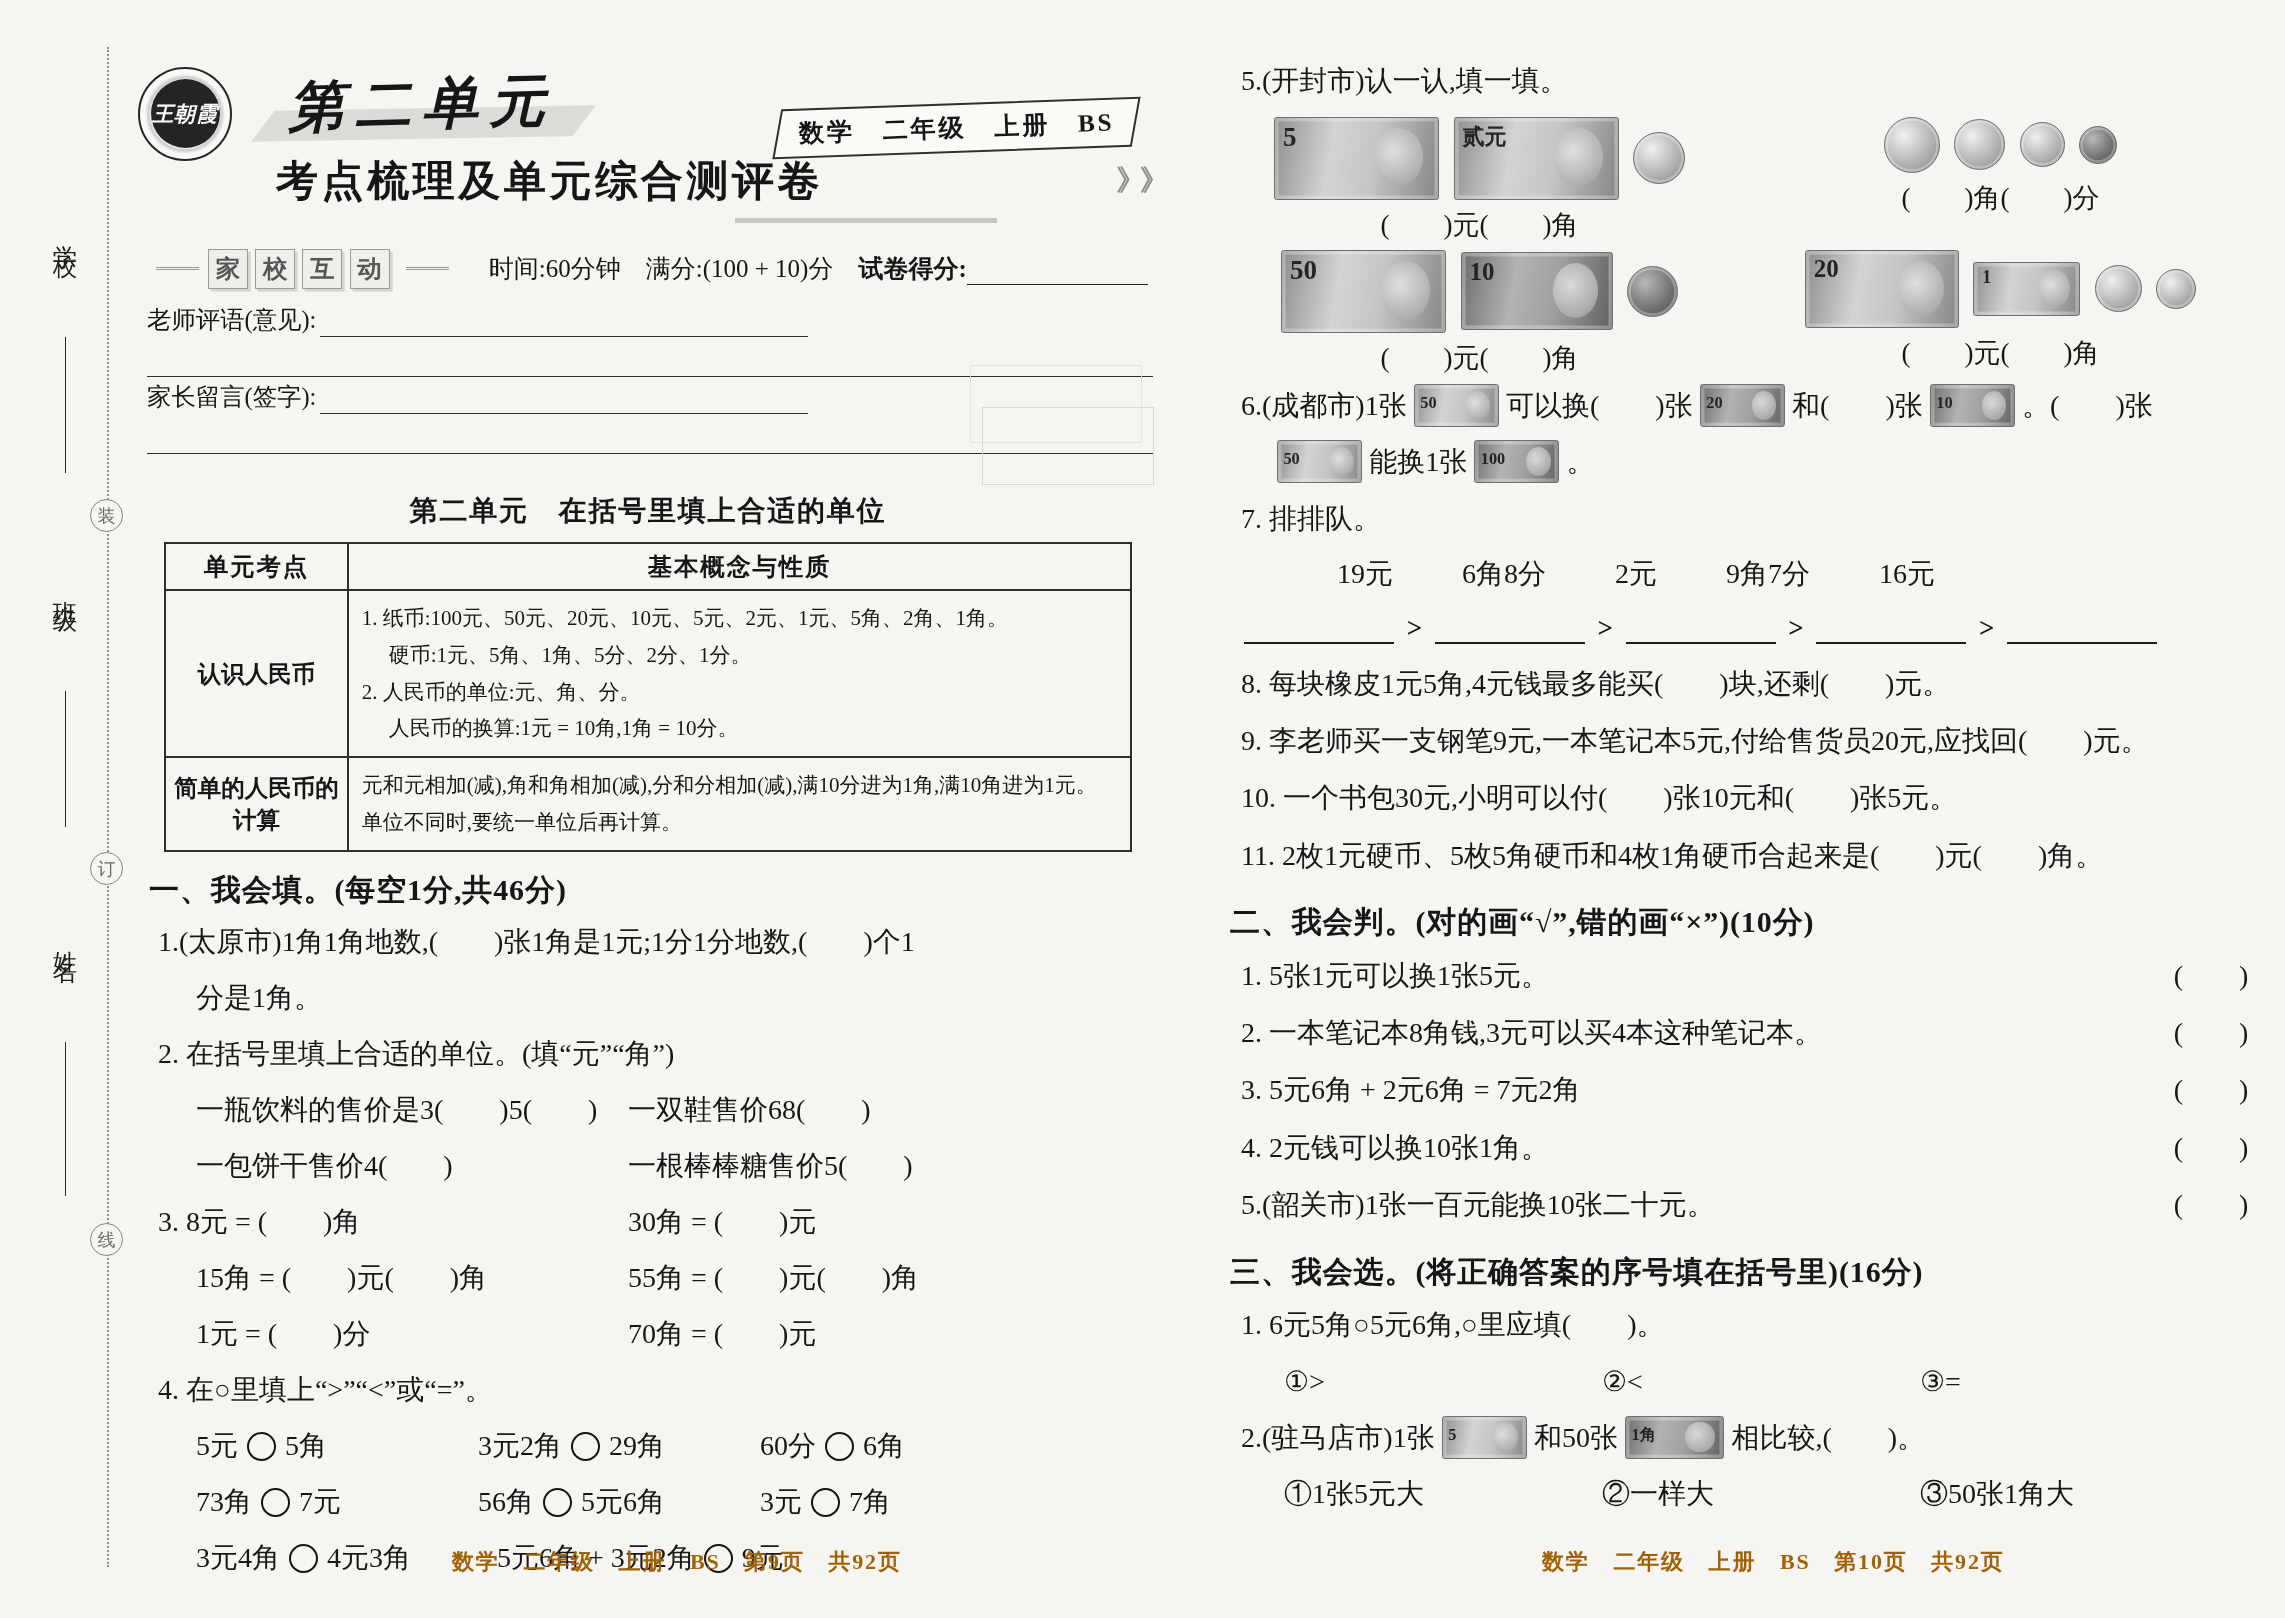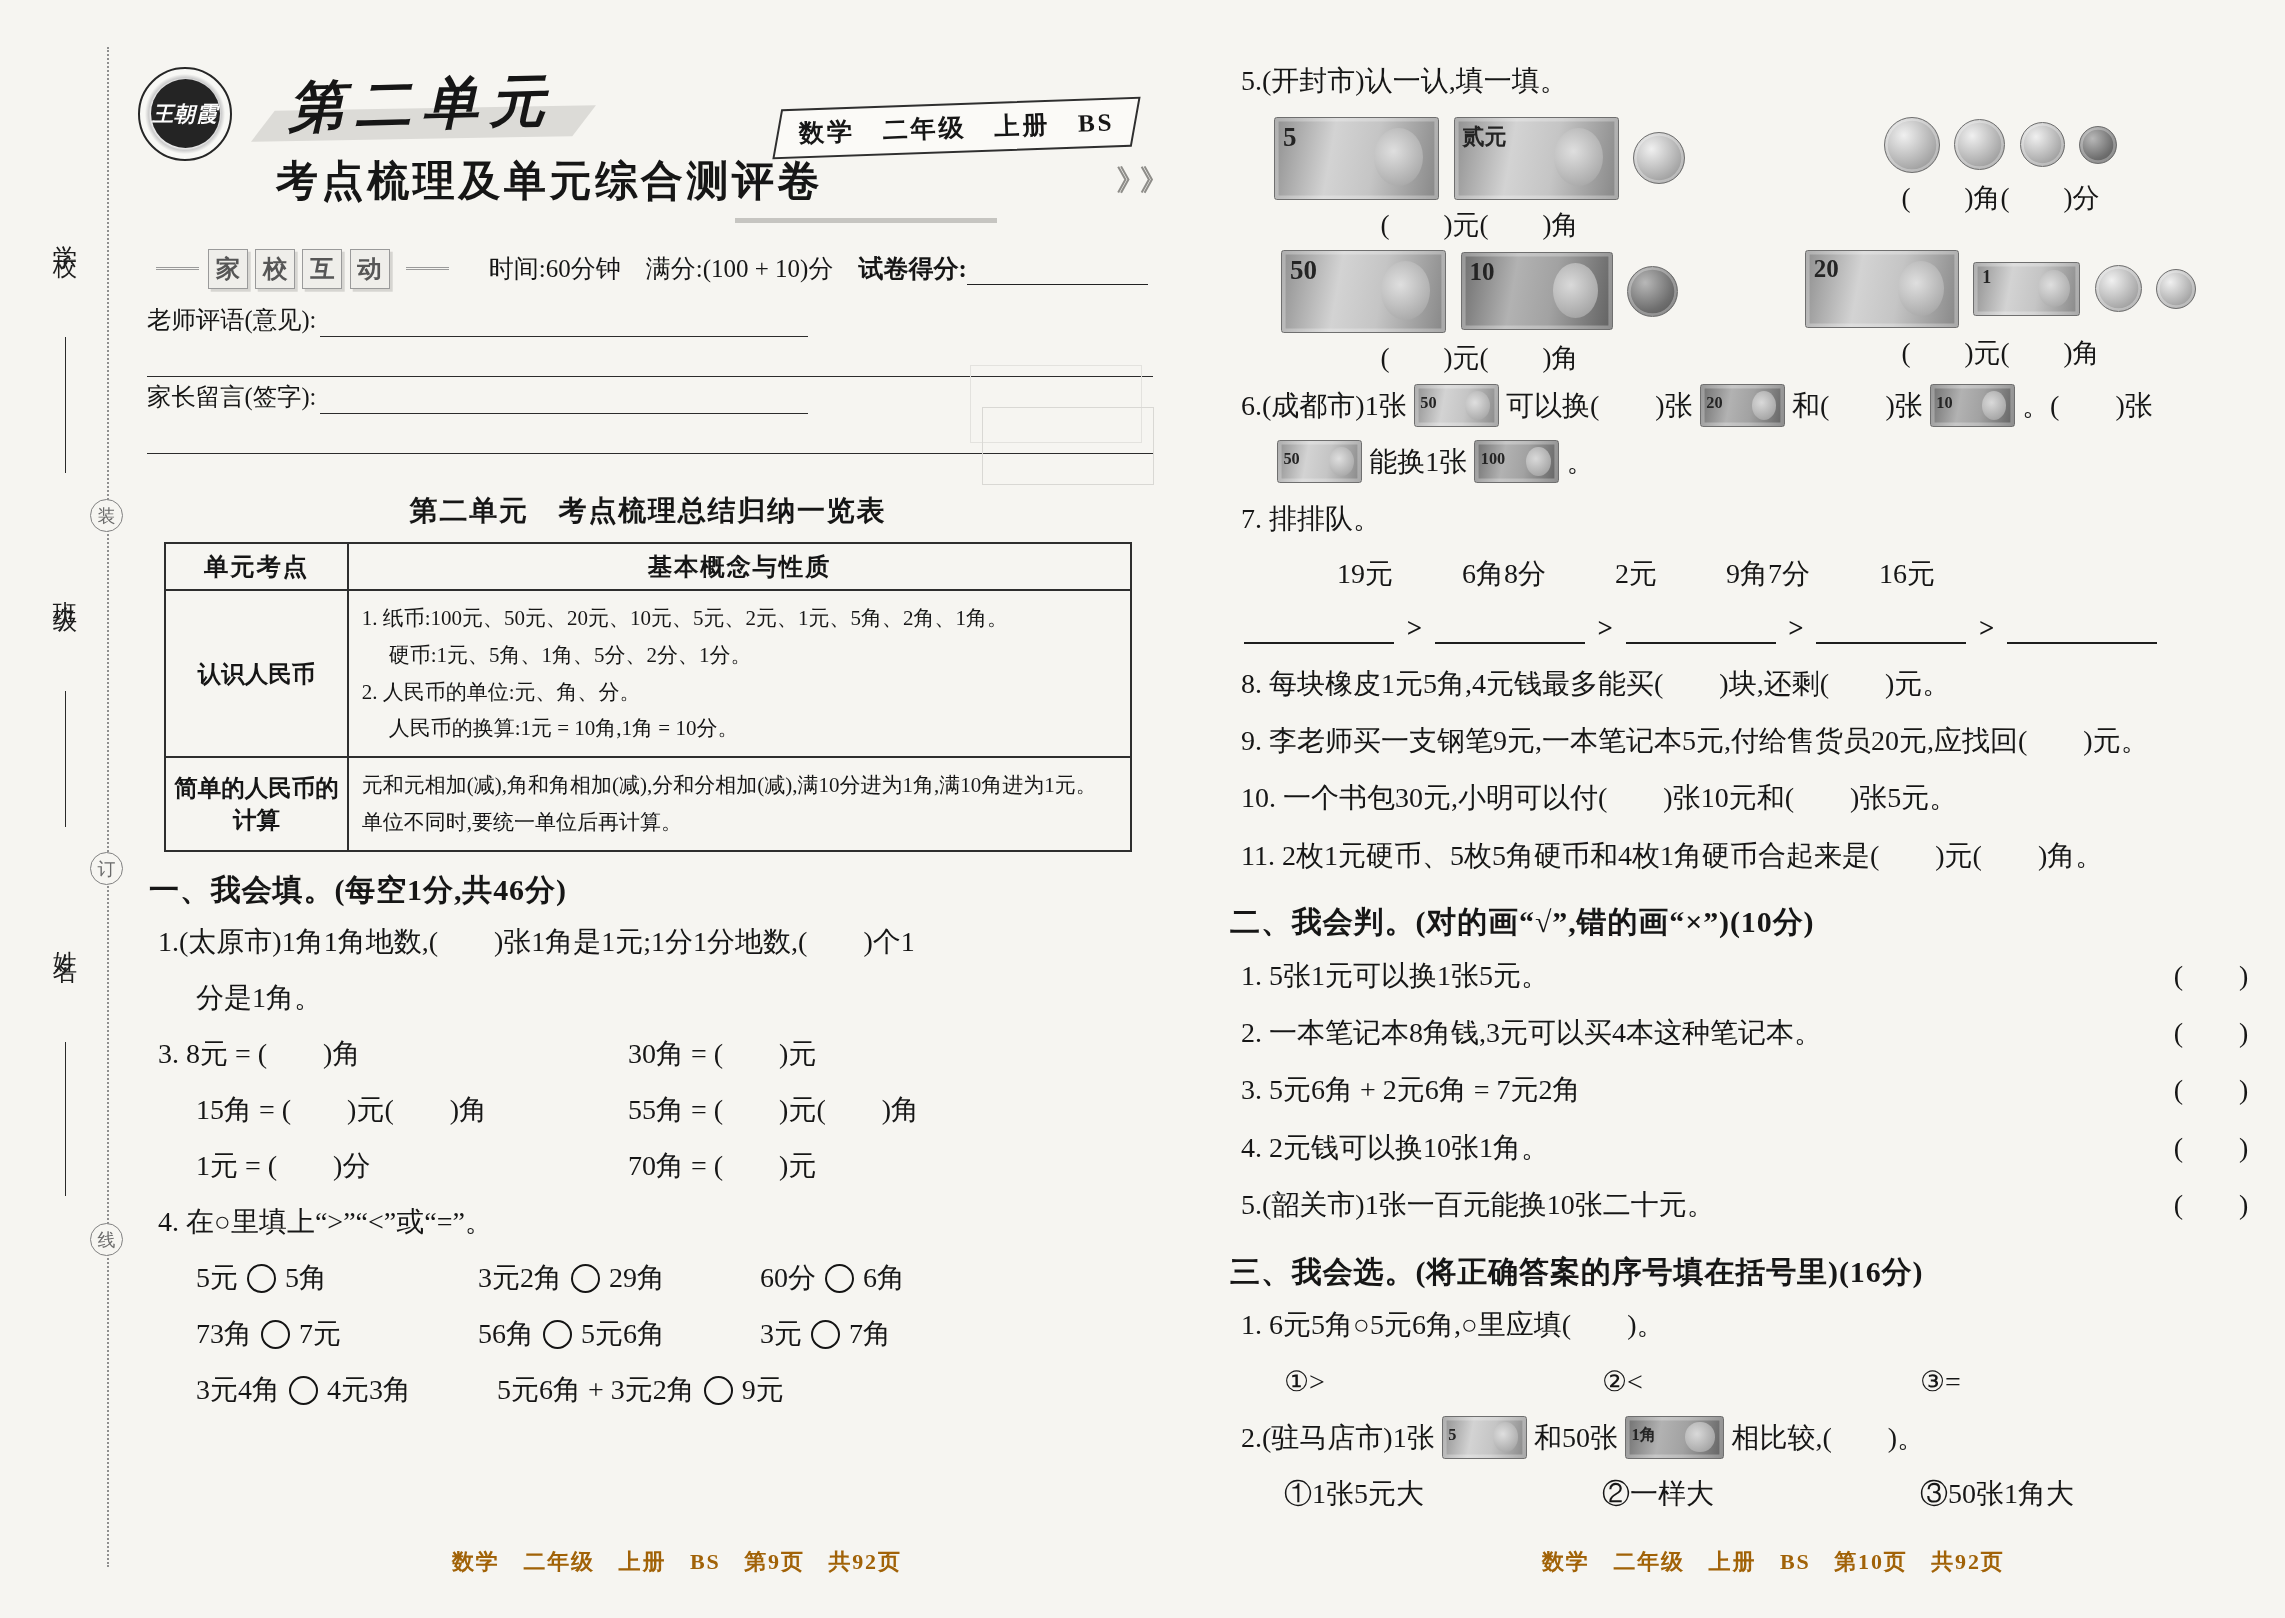--- a/index.html
+++ b/index.html
@@ -157,21 +157,21 @@
       <span class="c-fill"></span>
     </div>
     <div class="c-rule"></div>
     <div class="c-row">
       <span class="c-label">家长留言(签字):</span>
       <span class="c-fill"></span>
     </div>
     <div class="c-rule"></div>
   </div>
 
-  <div class="tbl-title">第二单元　考点梳理总结归纳一览表</div>
+  <div class="tbl-title">第二单元　在括号里填上合适的单位</div>
 
   <table class="kaodian">
     <tbody>
         <tr>
       <th style="width:183px">单元考点</th>
       <th>基本概念与性质</th>
     </tr>
     <tr>
       <td class="lbl">认识人民币</td>
       <td class="cnt">
@@ -190,20 +190,31 @@
   </tbody>
     </table>
 
   <div class="sec-h">一、我会填。(每空1分,共46分)</div>
 
   <div class="q">
     <div>1.(太原市)1角1角地数,(　　)张1角是1元;1分1分地数,(　　)个1</div>
     <div class="cont">分是1角。</div>
   </div>
 
+  <div class="q">
+    <div>2. 在括号里填上合适的单位。(填“元”“角”)</div>
+    <div class="two sub">
+      <div class="c1">一瓶饮料的售价是3(　　)5(　　)</div>
+      <div>一双鞋售价68(　　)</div>
+    </div>
+    <div class="two sub">
+      <div class="c1">一包饼干售价4(　　)</div>
+      <div>一根棒棒糖售价5(　　)</div>
+    </div>
+  </div>
 
   <div class="q">
     <div class="two">
       <div class="c1">3. 8元 = (　　)角</div>
       <div>30角 = (　　)元</div>
     </div>
     <div class="two sub">
       <div class="c1">15角 = (　　)元(　　)角</div>
       <div>55角 = (　　)元(　　)角</div>
     </div>

